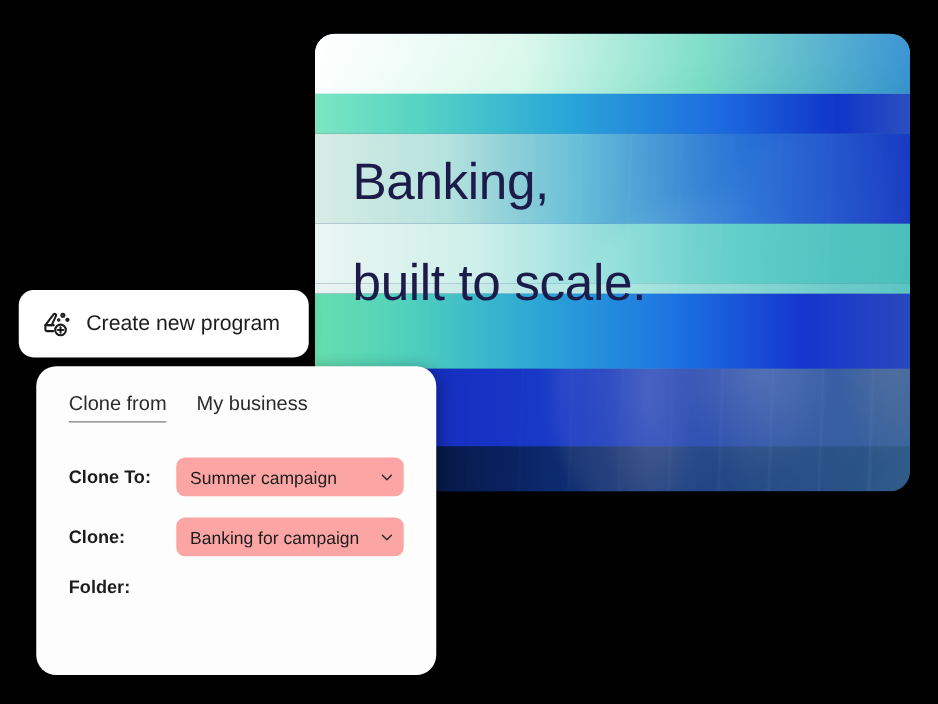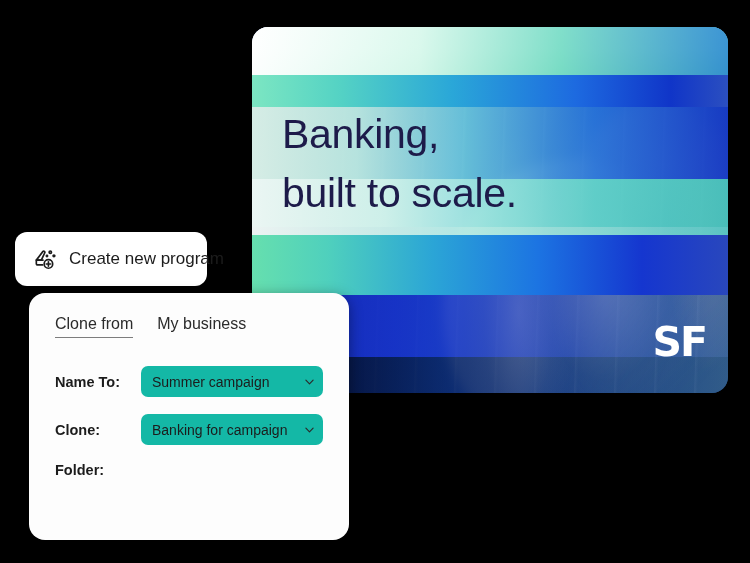--- a/index.html
+++ b/index.html
@@ -134,21 +134,21 @@
 
   .banner-headline {
     position: absolute;
     left: 30px;
     top: 78px;
     width: 400px;
     color: #1d1b4a;
     font-family: "Liberation Sans", sans-serif;
     font-size: 41px;
     font-weight: 400;
-    line-height: 59px;
+    line-height: 81px;
     letter-spacing: -0.3px;
     white-space: pre-line;
   }
 
   .sf-logo {
     position: absolute;
     right: 22px;
     bottom: 30px;
     color: #ffffff;
     font-family: "DejaVu Sans", sans-serif;
@@ -156,21 +156,21 @@
     font-weight: 700;
     letter-spacing: -2px;
     line-height: 1;
   }
 
   
   #create-button {
     position: absolute;
     left: 15px;
     top: 232px;
-    width: 192px;
+    width: 232px;
     height: 54px;
     background: #ffffff;
     border-radius: 12px;
     display: flex;
     align-items: center;
     gap: 11px;
     padding: 0 18px;
     box-shadow: 0 2px 10px rgba(0,0,0,0.35);
     cursor: pointer;
   }
@@ -215,21 +215,21 @@
     flex: 0 0 86px;
     font-size: 14.5px;
     font-weight: 700;
     color: #1c1c1c;
     font-family: "Liberation Sans", sans-serif;
   }
   .select-box {
     position: relative;
     width: 182px;
     height: 31px;
-    background: #14b8a6;
+    background: #fca5a5;
     border-radius: 7px;
     display: flex;
     align-items: center;
     padding: 0 26px 0 11px;
     cursor: pointer;
     text-align: right;
   }
   .select-value {
     font-size: 14px;
     color: #1c1c1c;
@@ -264,21 +264,20 @@
     <div class="band band-3"></div>
     <div class="band band-4"></div>
     <div class="band band-5"></div>
     <div class="band band-6"></div>
     <div class="band band-7"></div>
     <div class="band band-8"></div>
 
     <div class="banner-headline">Banking,
 built to scale.</div>
 
-    <div class="sf-logo">SF</div>
   </div>
 
   <div id="create-button">
     <span class="cb-icon-wrap">
       <svg class="cb-icon" viewBox="0 0 24 24" fill="none" stroke="#1c1c1c" stroke-width="1.6" stroke-linecap="round" stroke-linejoin="round">
         <path d="M3.2 12.6 L3.2 16.0 A1.2 1.2 0 0 0 4.4 17.2 L9.2 17.2"></path>
         <path d="M3.2 12.6 L9.6 4.2 A1.1 1.1 0 0 1 11.3 5.5 L8.0 12.6 Z"></path>
         <path d="M5.4 12.6 L9.6 12.6"></path>
         <circle cx="16.6" cy="5.0" r="1.15"></circle>
         <circle cx="20.1" cy="8.5" r="0.85"></circle>
@@ -296,21 +295,21 @@
     <div class="tabs">
       <div class="tab active">
         <span>Clone from</span>
       </div>
       <div class="tab">
         <span>My business</span>
       </div>
     </div>
 
     <div class="form-row">
-      <div class="form-label">Name To:</div>
+      <div class="form-label">Clone To:</div>
       <div class="select-box">
         <span class="select-value">Summer campaign</span>
         <span class="chev-wrap">
           <svg class="chev" viewBox="0 0 10 6" fill="none" stroke="#2b2b2b" stroke-width="1.3" stroke-linecap="round" stroke-linejoin="round">
             <path d="M1 1 L5 5 L9 1"></path>
           </svg>
         </span>
       </div>
     </div>
 

